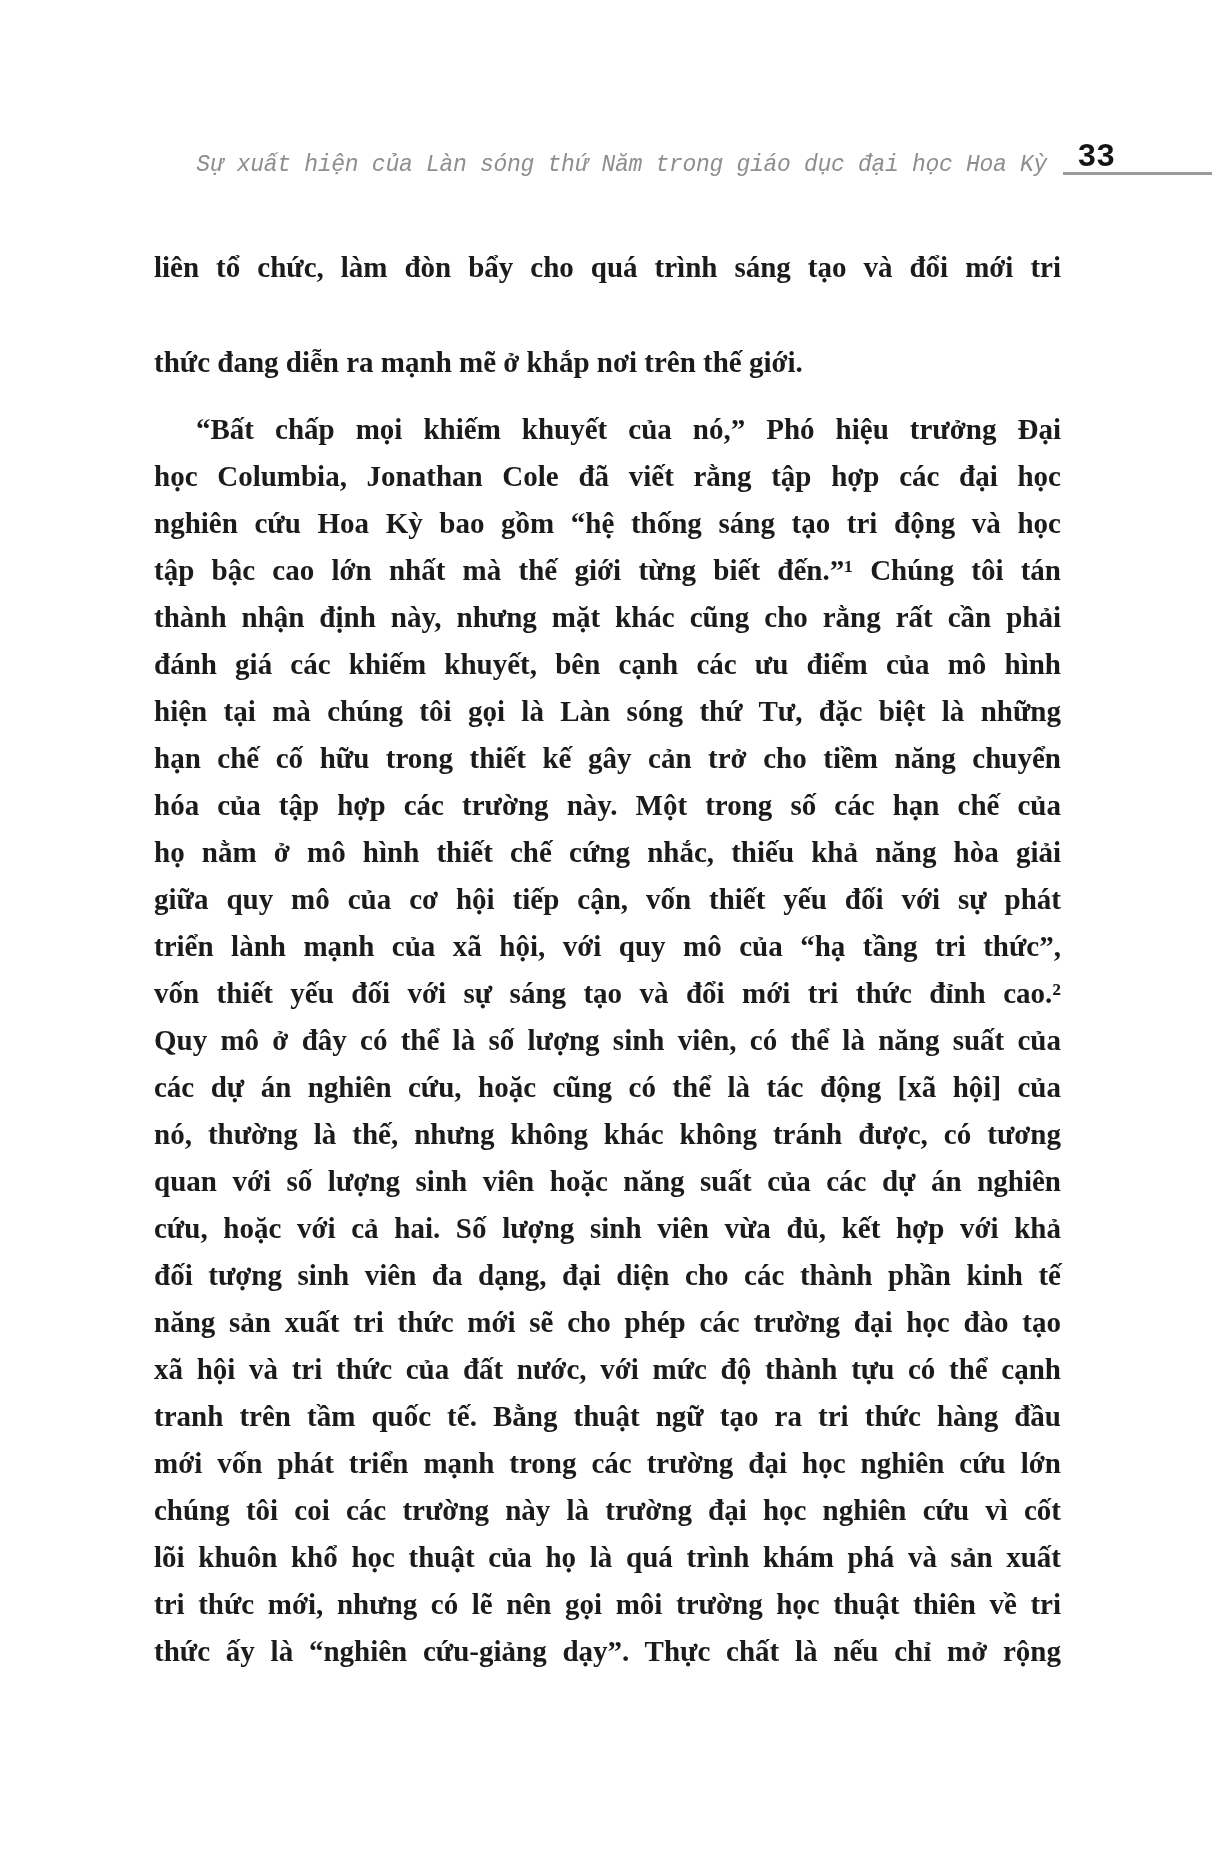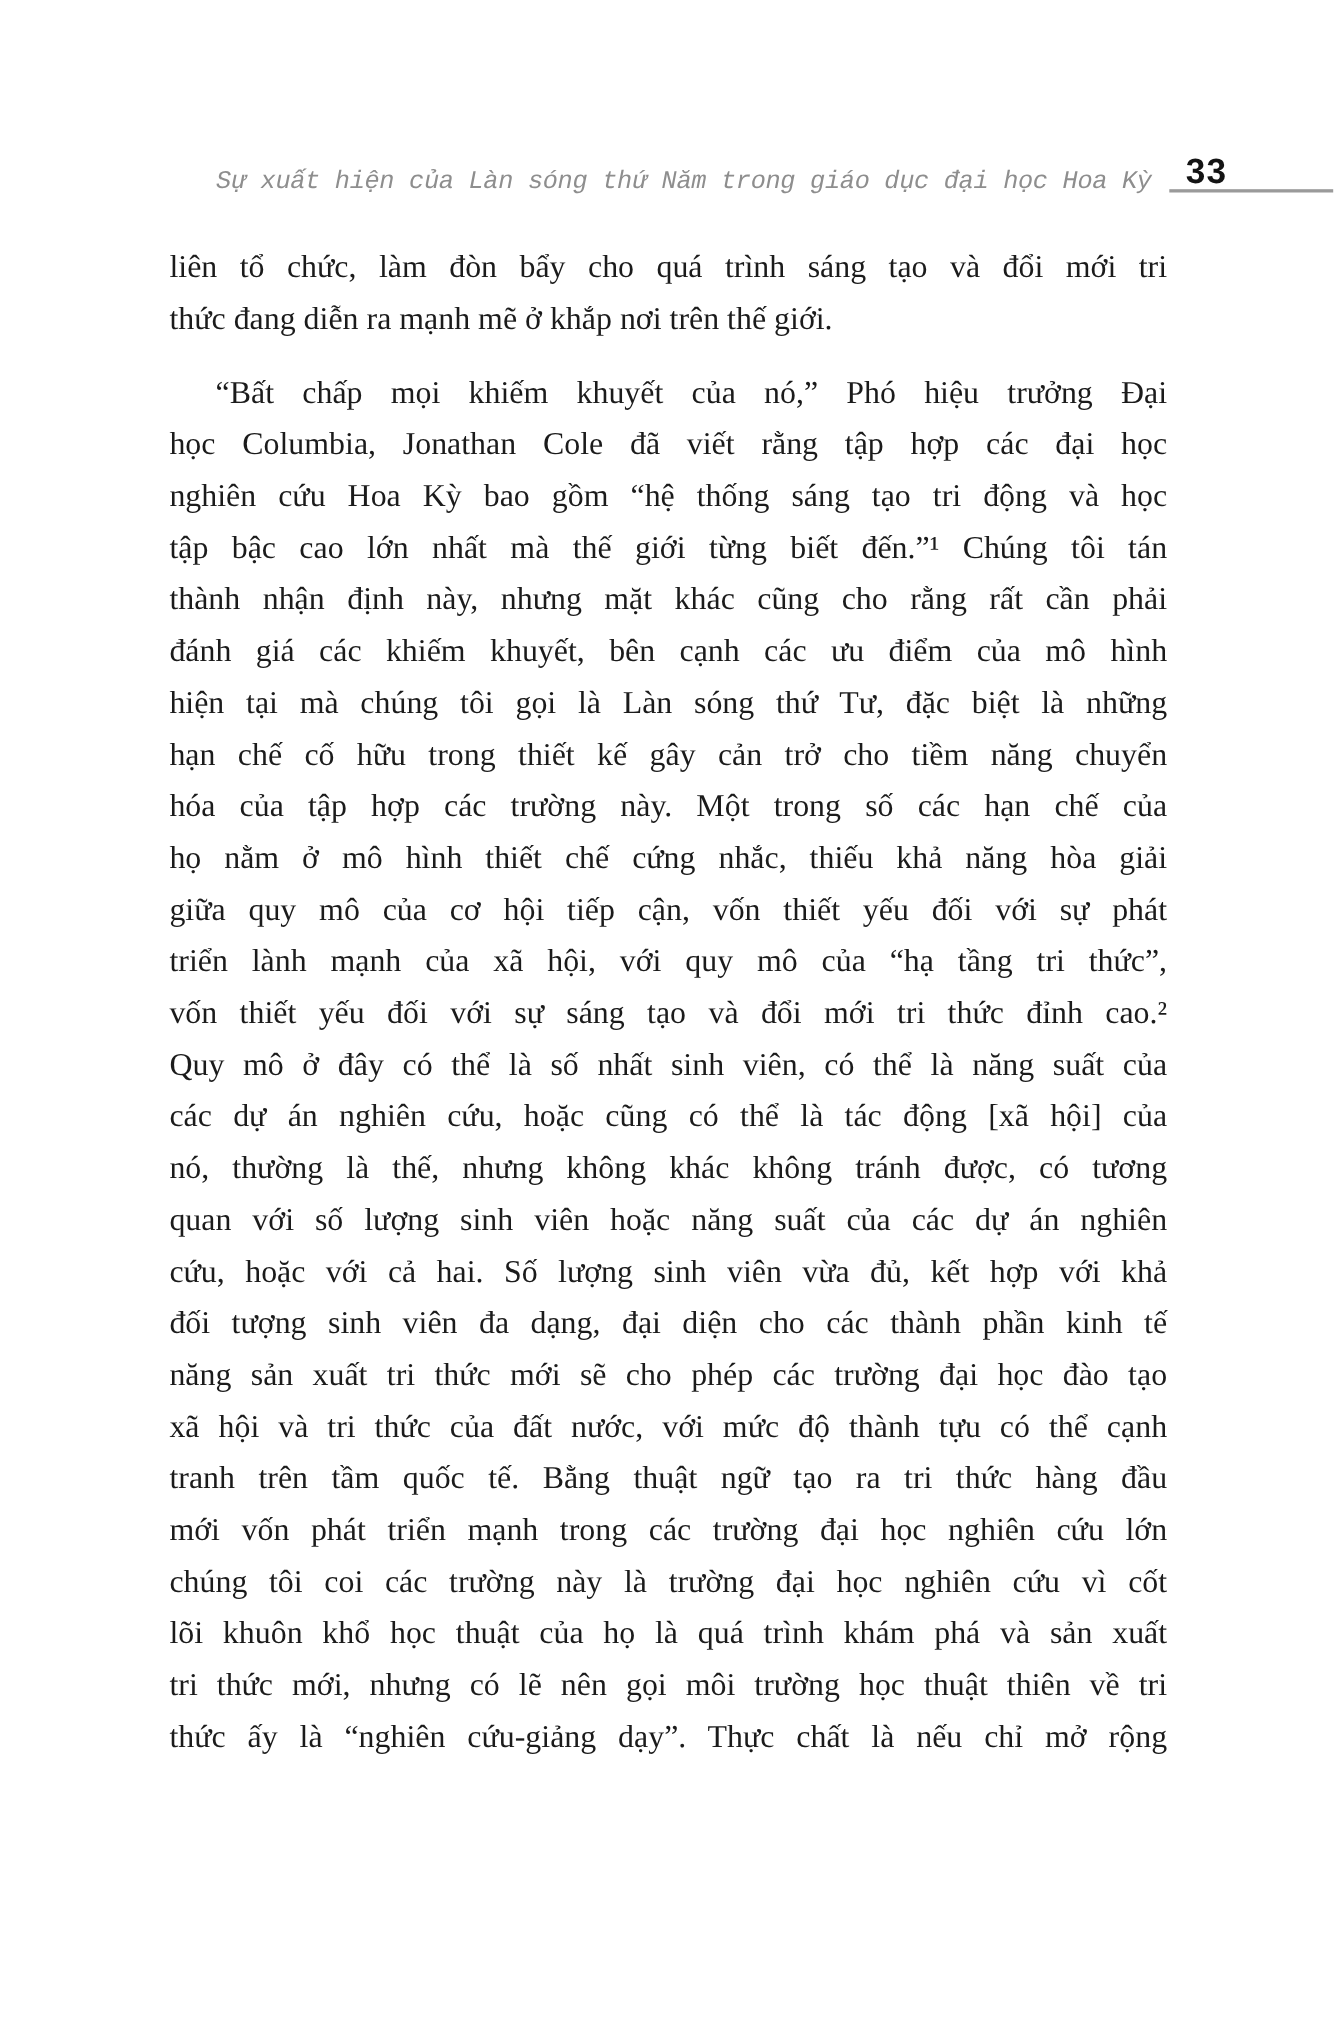--- a/index.html
+++ b/index.html
@@ -51,33 +51,34 @@
     top: 172px;
     left: 1063px;
     width: 149px;
     height: 3px;
     background: var(--header-rule);
   }
   
   .body-text {
     position: absolute;
     left: 154px;
-    top: 220px;
+    top: 244px;
     width: 907px;
     font-size: 29px;
     line-height: 47px;
     color: var(--body-text);
+    font-weight: bold;
   }
   .paragraph + .paragraph { margin-top: 20px; }
   .line {
     text-align: justify;
     text-align-last: justify;
     white-space: normal;
   }
-  .line.para-end { text-align-last: left; }
+  .line.para-end { text-align-last: left; margin-top: 48px; }
   .line.indent { text-indent: 42px; }
 </style>
 </head>
 <body>
 
 <div class="page">
   <header>
     <span class="running-title">Sự xuất hiện của Làn sóng thứ Năm trong giáo dục đại học Hoa Kỳ</span>
     <span class="page-number">33</span>
     <span class="header-rule"></span>
@@ -96,21 +97,21 @@
         <div class="line">tập bậc cao lớn nhất mà thế giới từng biết đến.”¹ Chúng tôi tán</div>
         <div class="line">thành nhận định này, nhưng mặt khác cũng cho rằng rất cần phải</div>
         <div class="line">đánh giá các khiếm khuyết, bên cạnh các ưu điểm của mô hình</div>
         <div class="line">hiện tại mà chúng tôi gọi là Làn sóng thứ Tư, đặc biệt là những</div>
         <div class="line">hạn chế cố hữu trong thiết kế gây cản trở cho tiềm năng chuyển</div>
         <div class="line">hóa của tập hợp các trường này. Một trong số các hạn chế của</div>
         <div class="line">họ nằm ở mô hình thiết chế cứng nhắc, thiếu khả năng hòa giải</div>
         <div class="line">giữa quy mô của cơ hội tiếp cận, vốn thiết yếu đối với sự phát</div>
         <div class="line">triển lành mạnh của xã hội, với quy mô của “hạ tầng tri thức”,</div>
         <div class="line">vốn thiết yếu đối với sự sáng tạo và đổi mới tri thức đỉnh cao.²</div>
-        <div class="line">Quy mô ở đây có thể là số nhất sinh viên, có thể là năng suất của</div>
+        <div class="line">Quy mô ở đây có thể là số lượng sinh viên, có thể là năng suất của</div>
         <div class="line">các dự án nghiên cứu, hoặc cũng có thể là tác động [xã hội] của</div>
         <div class="line">nó, thường là thế, nhưng không khác không tránh được, có tương</div>
         <div class="line">quan với số lượng sinh viên hoặc năng suất của các dự án nghiên</div>
         <div class="line">cứu, hoặc với cả hai. Số lượng sinh viên vừa đủ, kết hợp với khả</div>
         <div class="line">đối tượng sinh viên đa dạng, đại diện cho các thành phần kinh tế</div>
         <div class="line">năng sản xuất tri thức mới sẽ cho phép các trường đại học đào tạo</div>
         <div class="line">xã hội và tri thức của đất nước, với mức độ thành tựu có thể cạnh</div>
         <div class="line">tranh trên tầm quốc tế. Bằng thuật ngữ tạo ra tri thức hàng đầu</div>
         <div class="line">mới vốn phát triển mạnh trong các trường đại học nghiên cứu lớn</div>
         <div class="line">chúng tôi coi các trường này là trường đại học nghiên cứu vì cốt</div>

